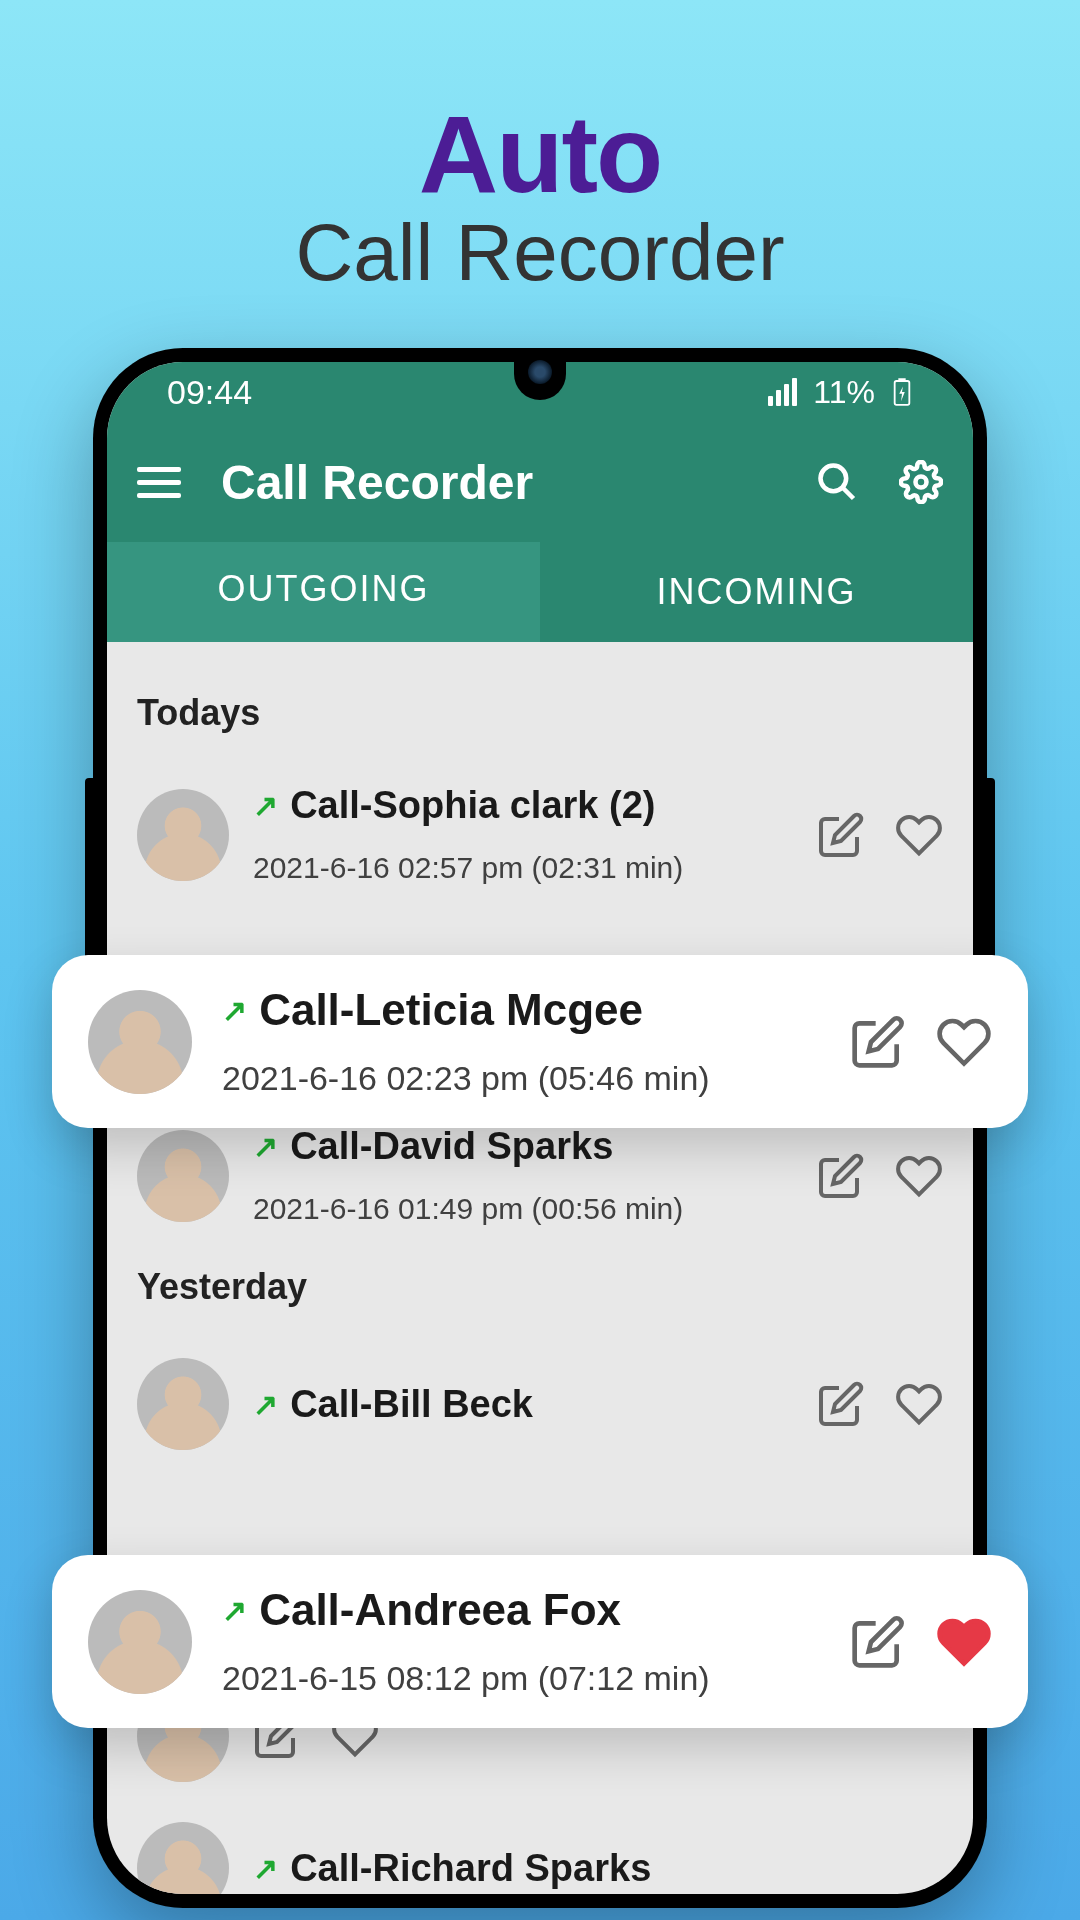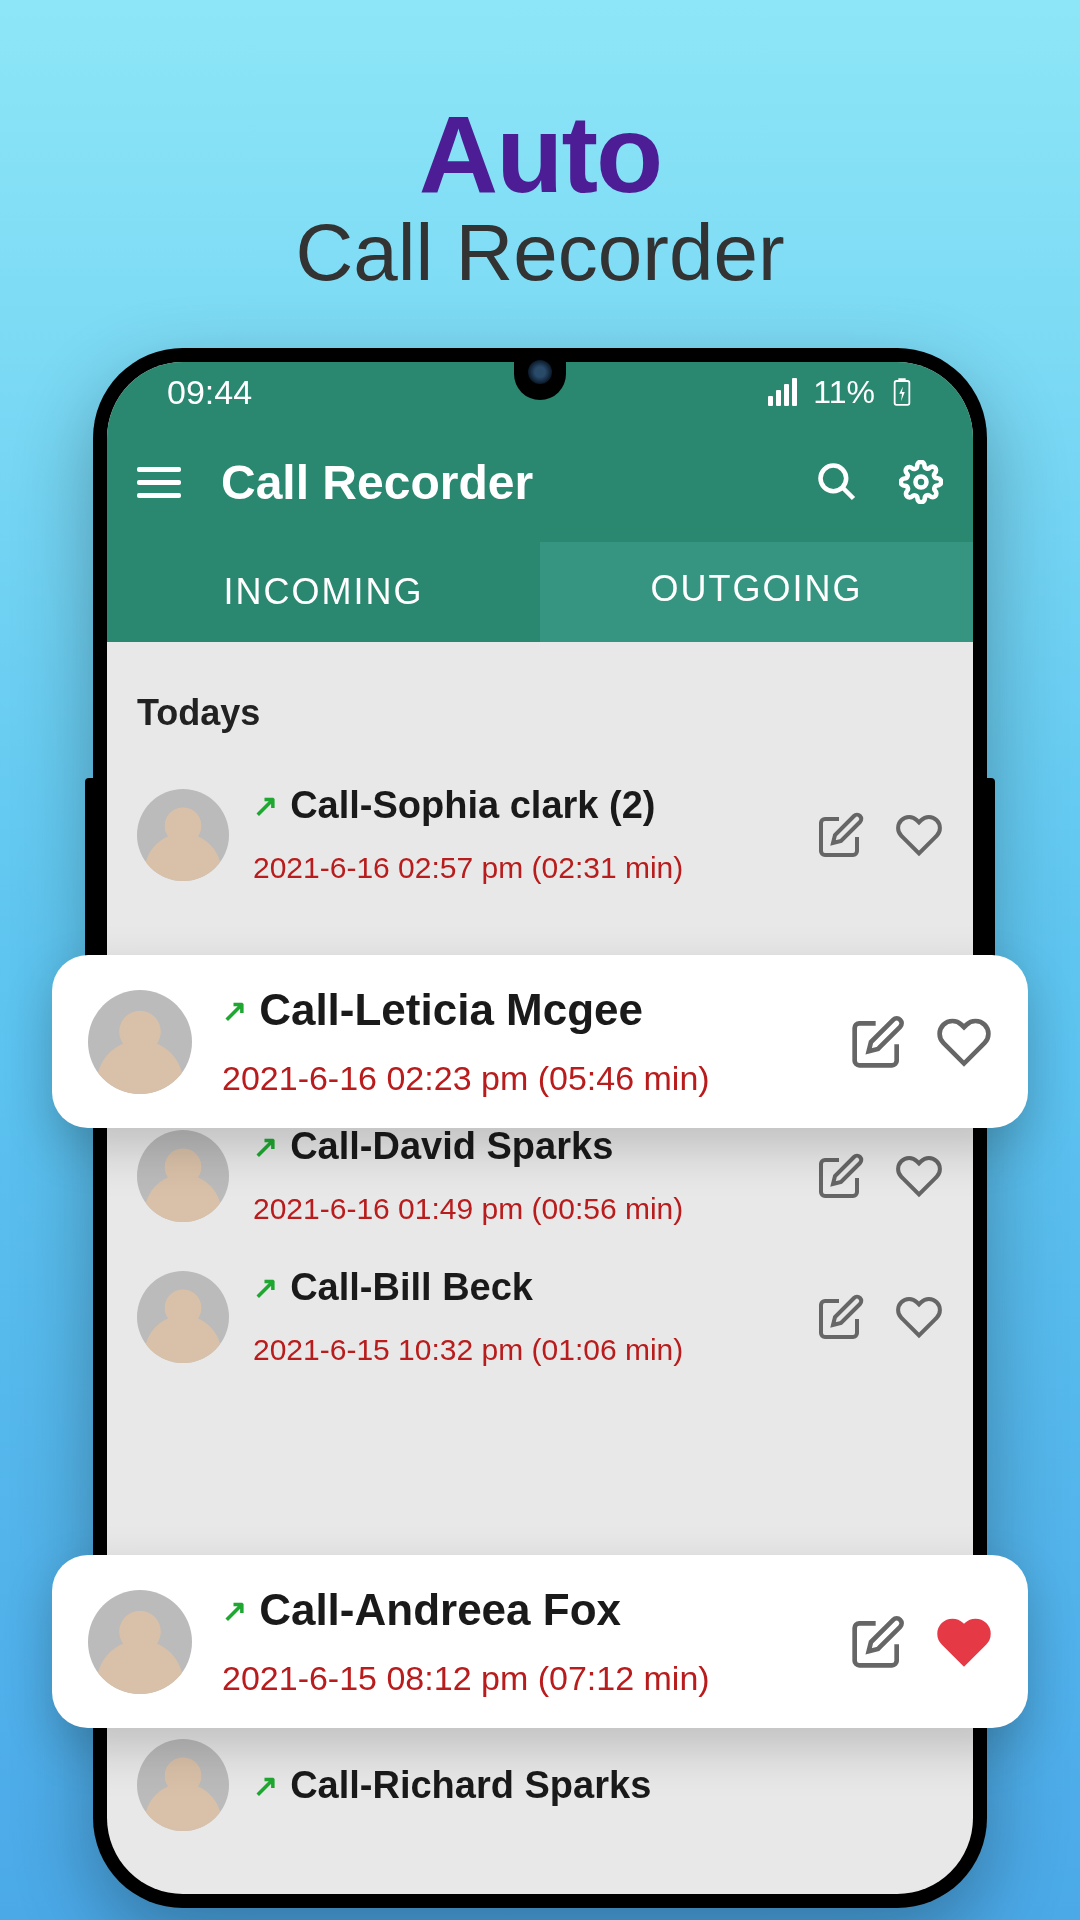--- a/index.html
+++ b/index.html
@@ -143,21 +143,21 @@
       content: '';
       position: absolute;
       inset: 0;
       background: radial-gradient(circle at 50% 40%, #d9c0a8 25%, transparent 26%),
                   radial-gradient(circle at 50% 90%, #d9c0a8 40%, transparent 41%);
     }
     .call-info { flex: 1; min-width: 0; }
     .call-title-row { display: flex; align-items: center; gap: 12px; }
     .arrow-out { color: #1fa831; font-size: 30px; font-weight: bold; transform: rotate(0deg); display: inline-block; }
     .call-name { font-size: 38px; font-weight: 600; color: #1a1a1a; }
-    .call-time { font-size: 30px; color: #b91c1c; margin-top: 24px; }
+    .call-time { font-size: 30px; color: #404040; margin-top: 24px; }
     .call-actions { display: flex; gap: 30px; align-items: center; }
     .action-icon { width: 48px; height: 48px; }
     .action-icon svg { width: 100%; height: 100%; stroke: #666; fill: none; stroke-width: 2; }
     .action-icon.filled-heart svg { fill: #e63946; stroke: #e63946; }
 
     .overlay-card {
       position: absolute;
       left: 52px;
       width: 976px;
       background: #fff;
@@ -224,22 +224,22 @@
         <div class="icon-btn">
           <svg viewBox="0 0 24 24">
               <circle cx="12" cy="12" r="3"></circle>
               <path d="M19.4 15a1.65 1.65 0 0 0 .33 1.82l.06.06a2 2 0 1 1-2.83 2.83l-.06-.06a1.65 1.65 0 0 0-1.82-.33 1.65 1.65 0 0 0-1 1.51V21a2 2 0 0 1-4 0v-.09a1.65 1.65 0 0 0-1-1.51 1.65 1.65 0 0 0-1.82.33l-.06.06a2 2 0 1 1-2.83-2.83l.06-.06a1.65 1.65 0 0 0 .33-1.82 1.65 1.65 0 0 0-1.51-1H3a2 2 0 0 1 0-4h.09a1.65 1.65 0 0 0 1.51-1 1.65 1.65 0 0 0-.33-1.82l-.06-.06a2 2 0 1 1 2.83-2.83l.06.06a1.65 1.65 0 0 0 1.82.33h0a1.65 1.65 0 0 0 1-1.51V3a2 2 0 0 1 4 0v.09a1.65 1.65 0 0 0 1 1.51 1.65 1.65 0 0 0 1.82-.33l.06-.06a2 2 0 1 1 2.83 2.83l-.06.06a1.65 1.65 0 0 0-.33 1.82v0a1.65 1.65 0 0 0 1.51 1H21a2 2 0 0 1 0 4h-.09a1.65 1.65 0 0 0-1.51 1z"></path>
             </svg>
         </div>
       </div>
     </div>
 
     <div class="tabs">
+      <div class="tab active">OUTGOING</div>
       <div class="tab">INCOMING</div>
-      <div class="tab active">OUTGOING</div>
     </div>
 
     <div class="list-content">
       <div class="section-header">Todays</div>
 
       <div class="call-item">
         <div class="avatar"></div>
         <div class="call-info">
           <div class="call-title-row">
             <span class="arrow-out">↗</span>
@@ -273,29 +273,29 @@
           <div class="action-icon"><svg viewBox="0 0 24 24">
                 <path d="M11 4H4a2 2 0 0 0-2 2v14a2 2 0 0 0 2 2h14a2 2 0 0 0 2-2v-7"></path>
                 <path d="M18.5 2.5a2.121 2.121 0 0 1 3 3L12 15l-4 1 1-4 9.5-9.5z"></path>
               </svg></div>
           <div class="action-icon"><svg viewBox="0 0 24 24">
                 <path d="M20.84 4.61a5.5 5.5 0 0 0-7.78 0L12 5.67l-1.06-1.06a5.5 5.5 0 0 0-7.78 7.78l1.06 1.06L12 21.23l7.78-7.78 1.06-1.06a5.5 5.5 0 0 0 0-7.78z"></path>
               </svg></div>
         </div>
       </div>
 
+      <div class="section-header">Yesterday</div>
 
       <div class="call-item">
         <div class="avatar"></div>
         <div class="call-info">
           <div class="call-title-row">
             <span class="arrow-out">↗</span>
             <span class="call-name">Call-Bill Beck</span>
           </div>
-          <div class="call-time">2021-6-15 10:32 pm (01:06 min)</div>
         </div>
         <div class="call-actions">
           <div class="action-icon"><svg viewBox="0 0 24 24">
                 <path d="M11 4H4a2 2 0 0 0-2 2v14a2 2 0 0 0 2 2h14a2 2 0 0 0 2-2v-7"></path>
                 <path d="M18.5 2.5a2.121 2.121 0 0 1 3 3L12 15l-4 1 1-4 9.5-9.5z"></path>
               </svg></div>
           <div class="action-icon"><svg viewBox="0 0 24 24">
                 <path d="M20.84 4.61a5.5 5.5 0 0 0-7.78 0L12 5.67l-1.06-1.06a5.5 5.5 0 0 0-7.78 7.78l1.06 1.06L12 21.23l7.78-7.78 1.06-1.06a5.5 5.5 0 0 0 0-7.78z"></path>
               </svg></div>
         </div>

